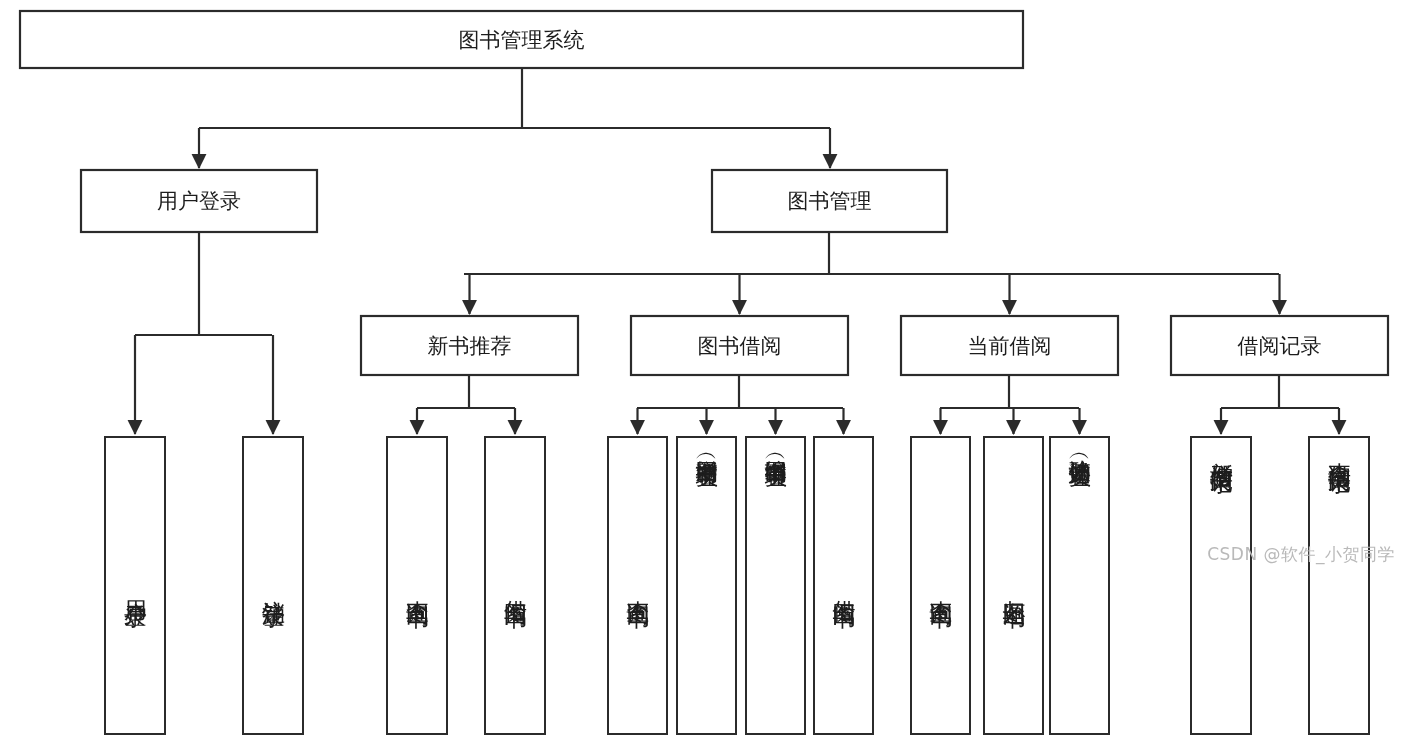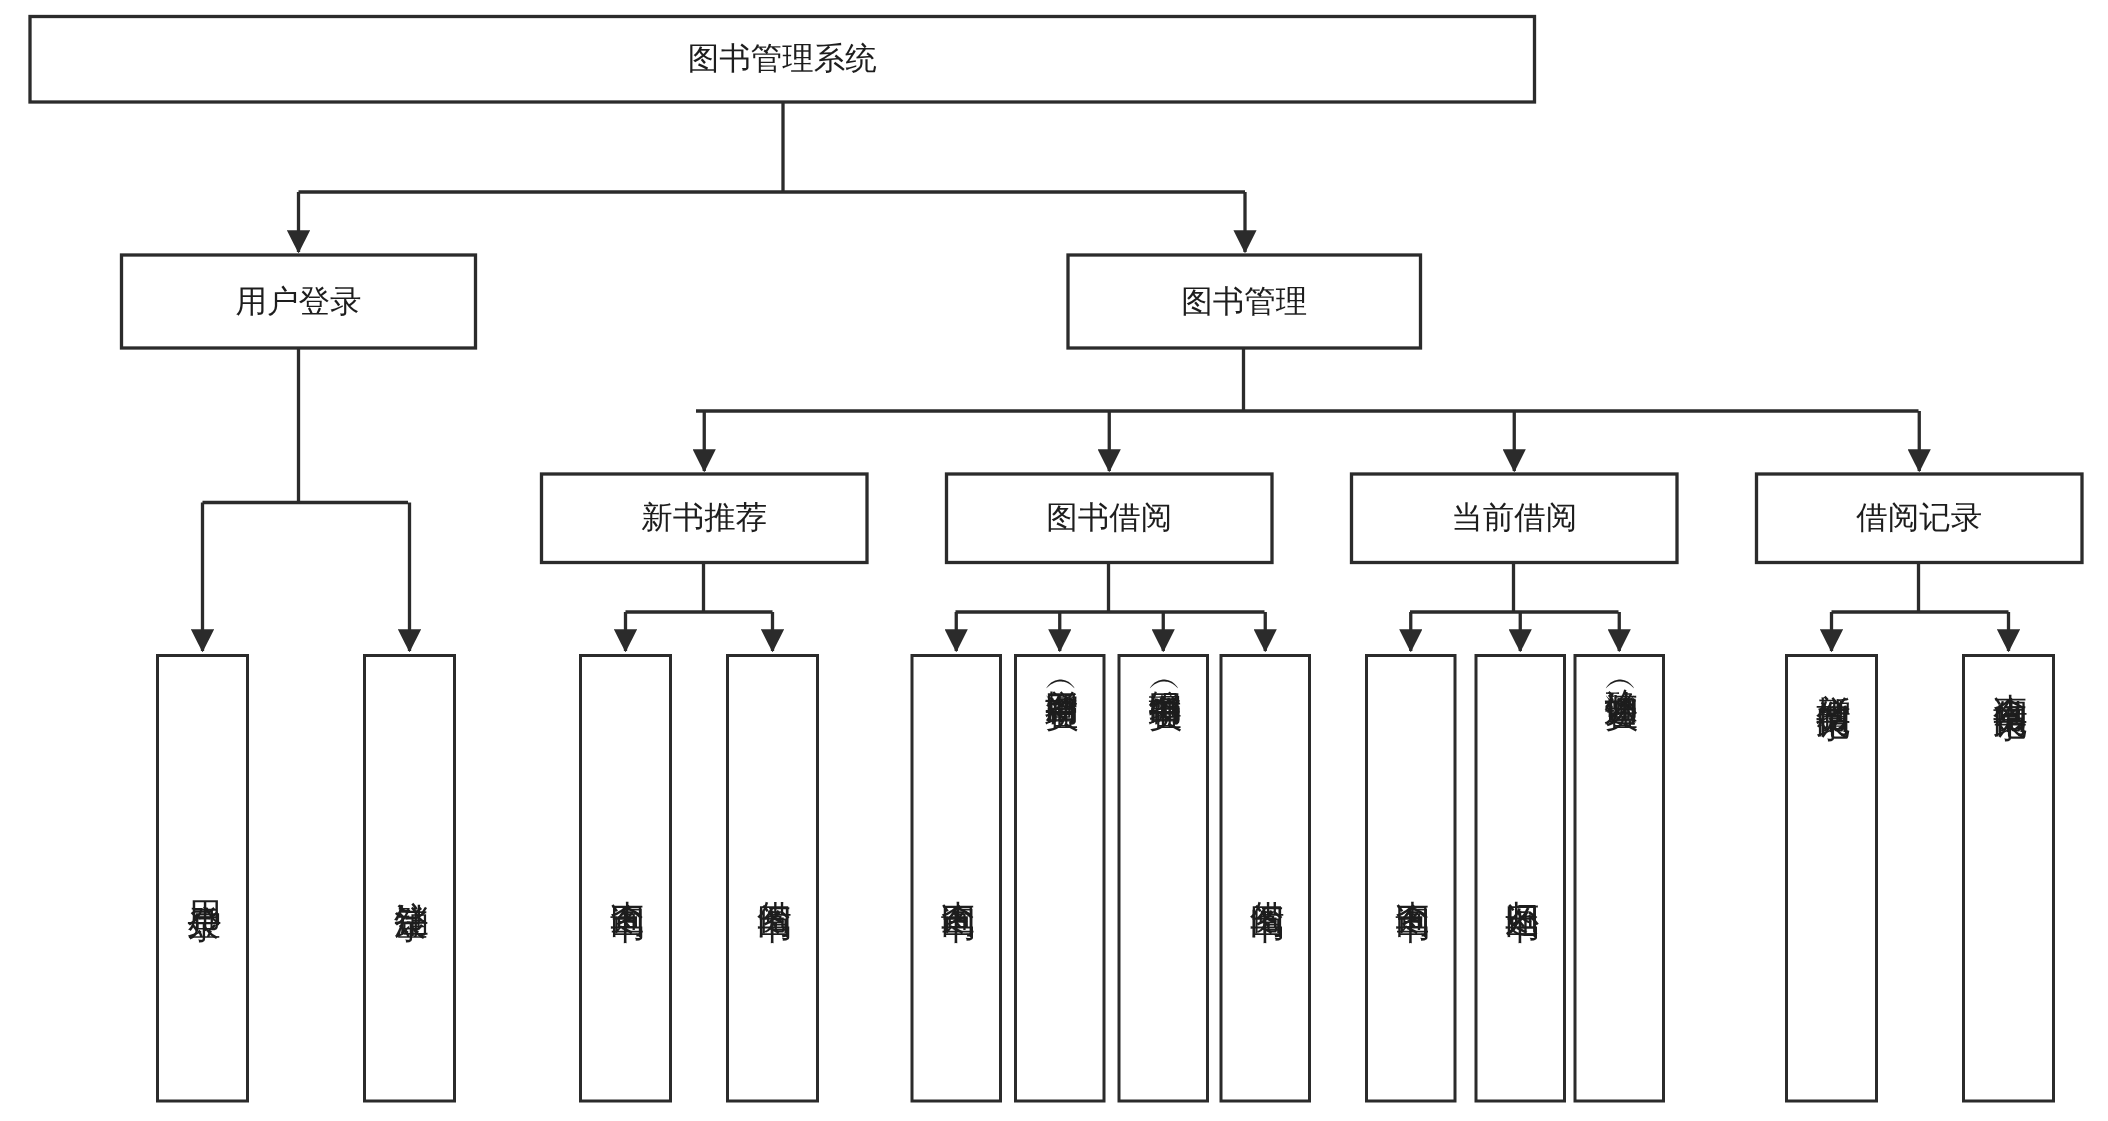--- a/index.html
+++ b/index.html
@@ -184,13 +184,14 @@
       <div class="leaf-box" style="left: 1049px; top: 436px; width: 61px; height: 299px;">
         <span class="leaf-text tall">确认归还（管理员）</span>
       </div>
       <div class="leaf-box" style="left: 1190px; top: 436px; width: 62px; height: 299px;">
         <span class="leaf-text">新增借阅记录</span>
       </div>
       <div class="leaf-box" style="left: 1308px; top: 436px; width: 62px; height: 299px;">
         <span class="leaf-text">查询借阅记录</span>
       </div>
     </div>
+  <div id="watermark">CSDN @软件_小贺同学</div>
 </div>
 
 </body></html>

